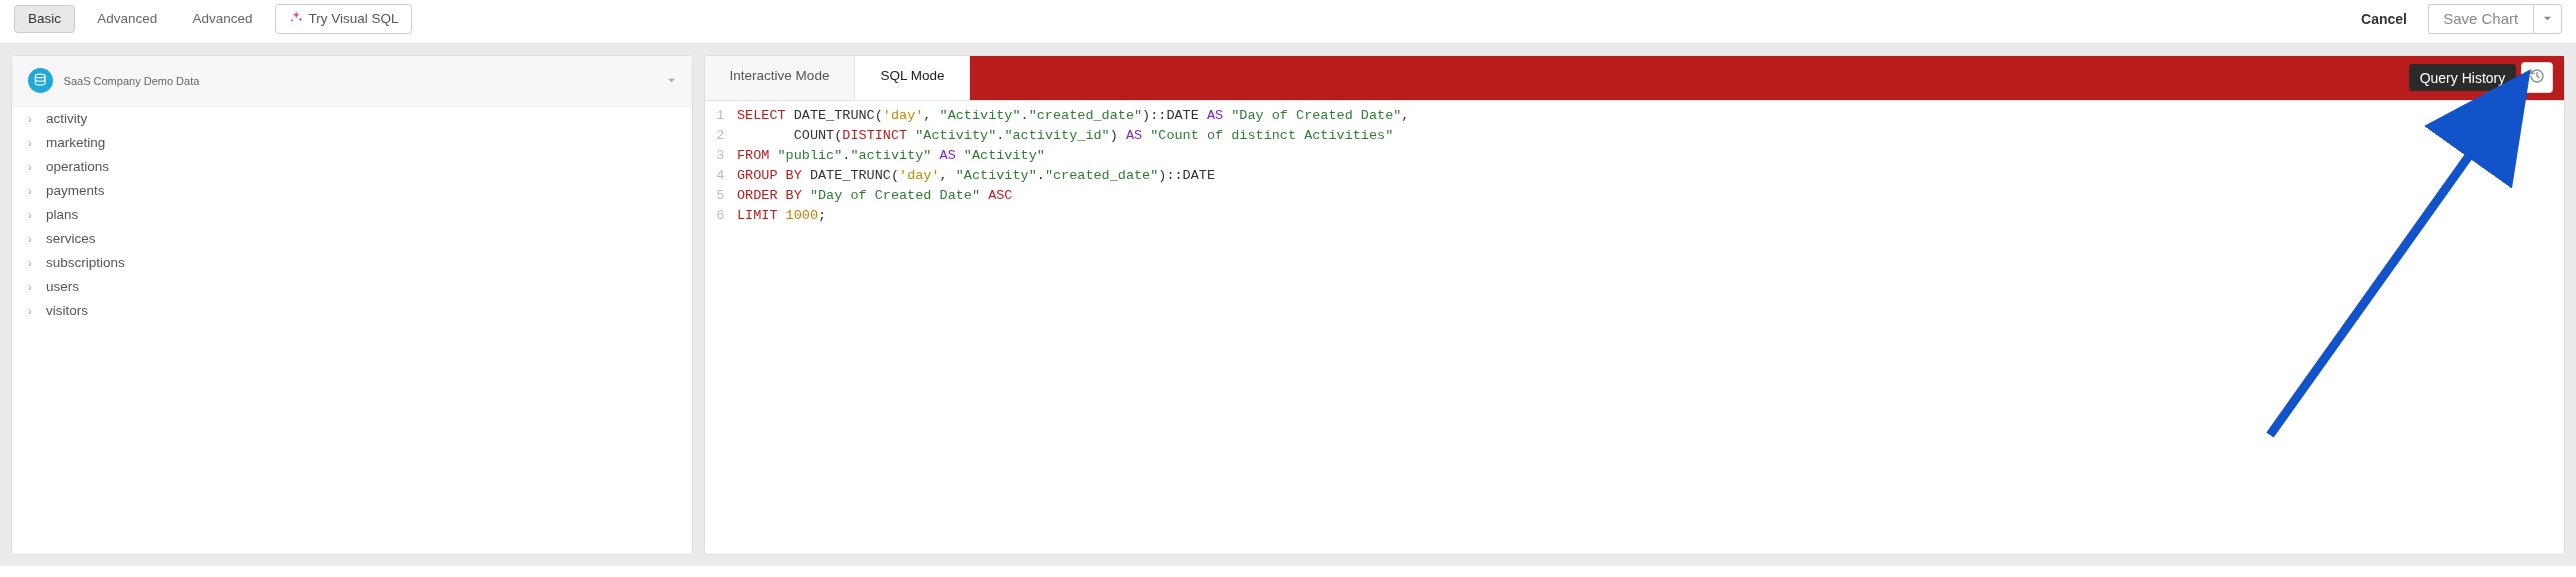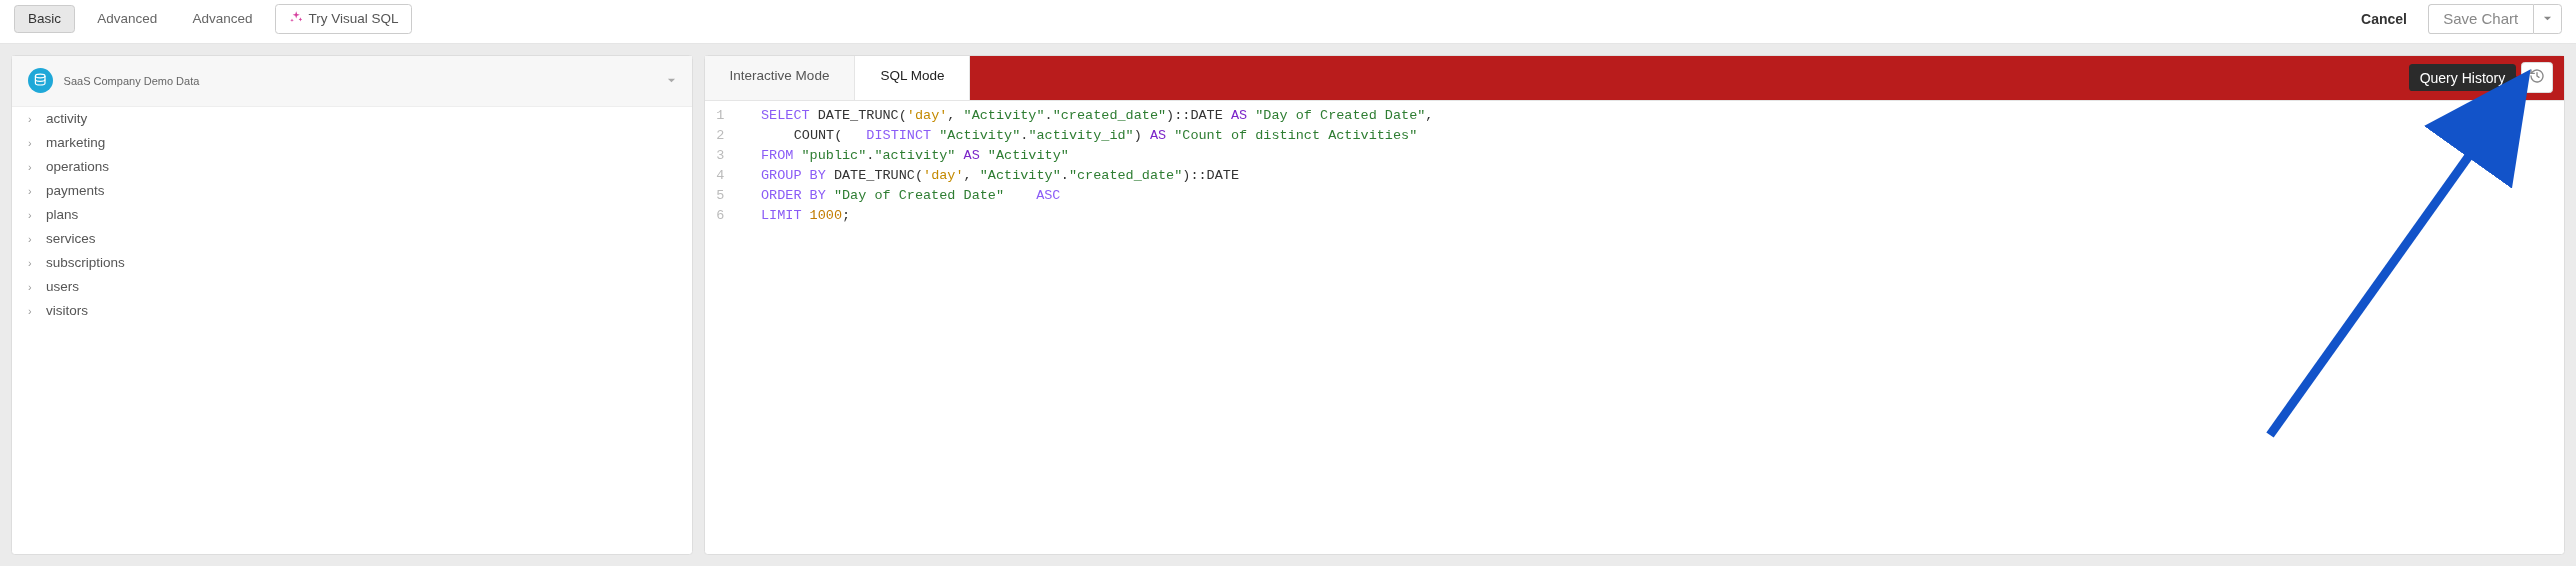--- a/index.html
+++ b/index.html
@@ -38,21 +38,21 @@
 .tab.active { background: #fff; color: #222; border-left: 0.9px solid #e5e5e5; border-right: 0.9px solid #e5e5e5; margin-bottom: -0.9px; }
 .tabs-spacer { flex: 1; }
 .history-area { display: flex; align-items: center; padding-right: 10.8px; gap: 5.4px; }
 .tooltip { background: #2b2b2b; color: #fff; padding: 5.4px 10.8px; border-radius: 3.6px; font-size: 14px; position: relative; }
 .tooltip::after { content: ""; position: absolute; right: -6.3px; top: 50%; transform: translateY(-50%); border: 4.5px solid transparent; border-left-color: #2b2b2b; }
 .history-btn { width: 32px; height: 31px; border: 0.9px solid #ddd; border-radius: 3.6px; background: #fff; display: inline-flex; align-items: center; justify-content: center; color: #888; cursor: pointer; }
 
 .code-area { display: flex; flex: 1; font-family: Menlo, Consolas, "Courier New", monospace; font-size: 13.5px; line-height: 20px; padding: 5.4px 0; }
 .gutter { width: 27px; text-align: right; color: #bbb; padding-right: 7.2px; user-select: none; }
 .code { flex: 1; padding-left: 5.4px; white-space: pre; color: #333; }
-.kw { color: #8b5cf6; margin-left: 24px; }
+.kw { color: #b91c1c; }
 .fn { color: #333; }
 .str { color: #c48a00; }
 .id { color: #2e7d32; }
 .as { color: #7b26c9; }
 .num { color: #c27c00; }
 
 .arrow { position: absolute; pointer-events: none; }
 </style>
 </head>
 <body>

